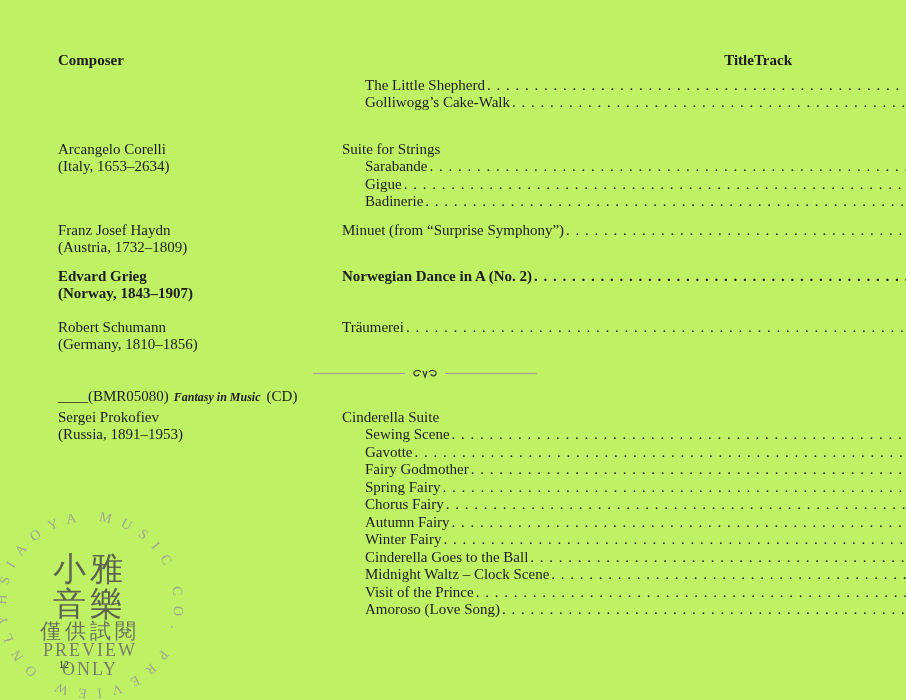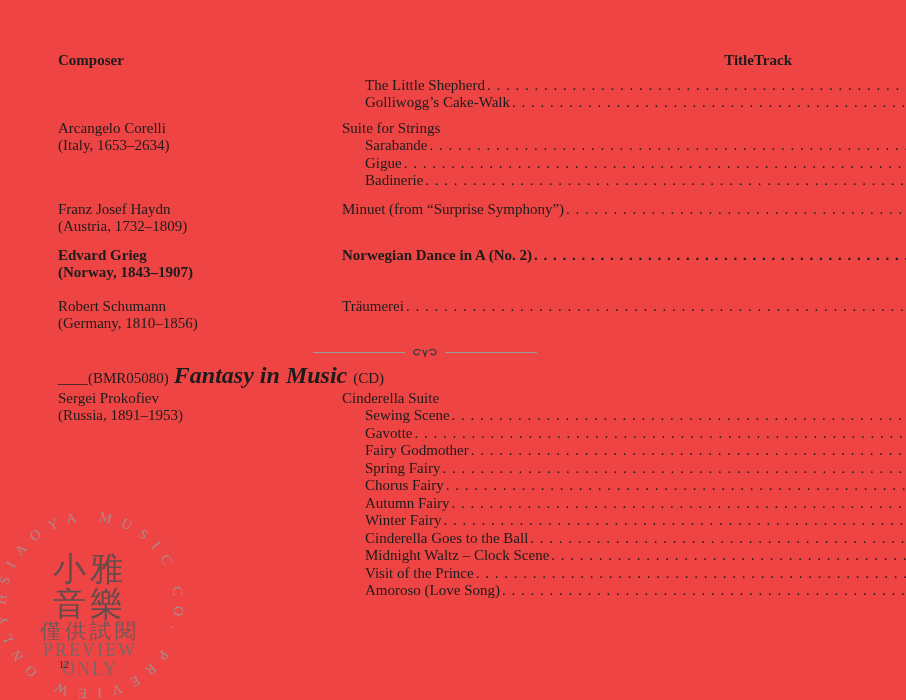--- a/index.html
+++ b/index.html
@@ -1,37 +1,37 @@
 <!DOCTYPE html>
 <html><head>
 <meta charset="utf-8">
 <style>
   html,body{margin:0;padding:0;background:#fff;}
   .page{
-    position:relative;width:906px;height:700px;background:#ef4444;
+    position:relative;width:906px;height:700px;background:#bef264;
     color:#1c1c1c;font-family:"Liberation Serif","DejaVu Serif",serif;
     font-size:15px;line-height:17.5px;overflow:hidden;
   }
   .content{position:absolute;left:58px;top:52px;width:734px;}
   .row{display:grid;grid-template-columns:284px 1fr;}
   .titles-header{display:flex;justify-content:flex-end;align-items:baseline;}
   .bold{font-weight:bold;}
   .composer-cell{padding-right:10px;}
   .title-line{display:flex;align-items:baseline;}
   .title-line.indent{padding-left:23px;}
   .t-label{white-space:nowrap;}
   .leader{flex:1;overflow:hidden;white-space:nowrap;margin:0 7px 0 2px;letter-spacing:1px;color:#1c1c1c;}
   .leader::after{content:". . . . . . . . . . . . . . . . . . . . . . . . . . . . . . . . . . . . . . . . . . . . . . . . . . . . . . . . . . . . . . . . . . . . . . . . . . . . ";}
-  .mt0{margin-top:7px;} .mt1{margin-top:8px;} .mt2{margin-top:11px;}
+  .mt0{margin-top:7px;} .mt1{margin-top:29px;} .mt2{margin-top:11px;}
   .mt3{margin-top:16px;} .mt4{margin-top:11px;font-weight:bold;} .mt5{margin-top:16px;}
   .divider{display:flex;align-items:center;justify-content:center;gap:7px;margin-top:14px;height:12px;}
   .rule{width:92px;height:1px;background:#9b9b9b;}
   .ornament{display:block;}
   .album-line{margin-top:6px;line-height:21px;white-space:nowrap;}
-  .album-title{font-weight:bold;font-style:italic;font-size:24px;margin:0 6px 0 5px;}
+  .album-title{font-weight:bold;font-style:italic;font-size:12px;margin:0 6px 0 5px;}
   .album-entry{margin-top:1px;}
   .page-number{position:absolute;left:59px;top:656px;font-size:10px;color:#2a2a2a;}
   .watermark{position:absolute;left:-50px;top:465px;width:280px;height:280px;opacity:.85;pointer-events:none;}
   .wm-ring{font-family:"Liberation Serif","DejaVu Serif",serif;font-size:14px;letter-spacing:9.5px;fill:#9a9a9a;}
   .wm-cjk-big{font-family:"DejaVu Sans","Liberation Serif",serif;font-size:33px;letter-spacing:4px;fill:#4d4d4d;}
   .wm-cjk-med{font-family:"DejaVu Sans","Liberation Serif",serif;font-size:21px;letter-spacing:4px;fill:#5a5a5a;}
   .wm-latin{font-family:"Liberation Serif","DejaVu Serif",serif;font-size:18px;letter-spacing:2px;fill:#6a6a6a;}
 </style>
 </head>
 <body>

